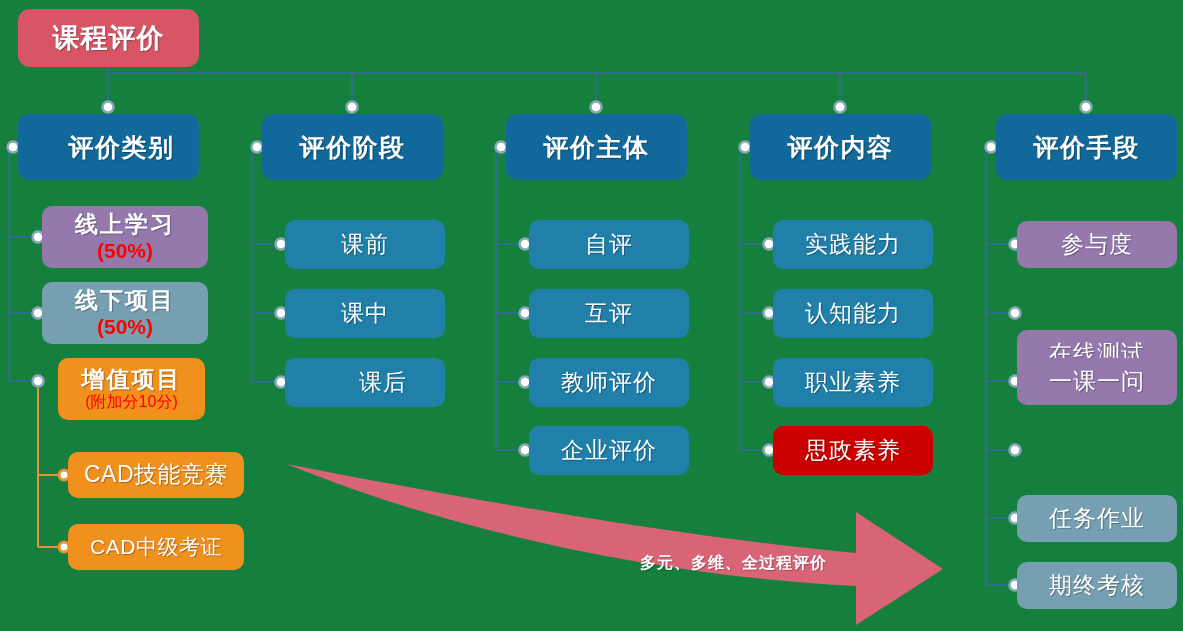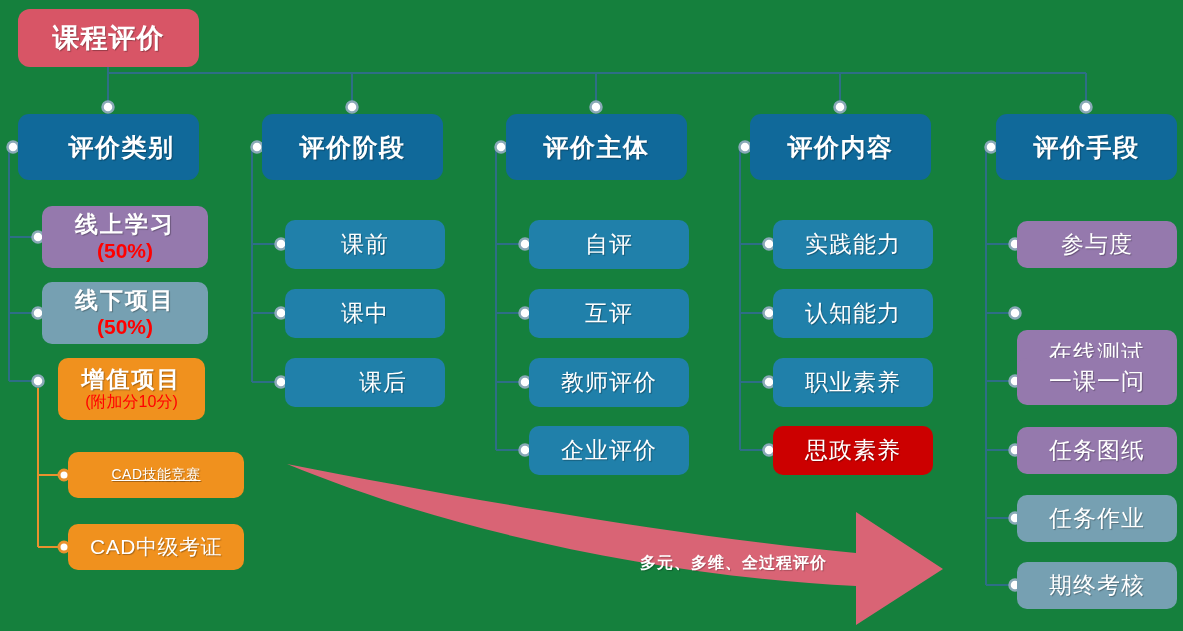--- a/index.html
+++ b/index.html
@@ -249,21 +249,21 @@
   <div class="node sub-teal" style="left:42px; top:282px; width:166px; height:62px;">
     <span class="bold-label">线下项目</span>
     <span class="pct">(50%)</span>
   </div>
 
   <div class="node sub-orange" style="left:58px; top:358px; width:147px; height:62px;">
     <span class="bold-label">增值项目</span>
     <span class="pct-sm">(附加分10分)</span>
   </div>
 
-  <div class="node sub-orange" style="left:68px; top:452px; width:176px; height:46px; font-size:14px;text-decoration:underline;">
+  <div class="node sub-orange" style="left:68px; top:452px; width:176px; height:46px; font-size:23px;">
     <span>CAD技能竞赛</span>
   </div>
 
   <div class="node header-node" style="left:262px; top:114px; width:181px; height:66px;">
     <span>评价阶段</span>
   </div>
 
   <div class="node sub-orange" style="left:68px; top:524px; width:176px; height:46px; font-size:21px;">
     <span>CAD中级考证</span>
   </div>
@@ -329,23 +329,20 @@
   </div>
 
   <div class="node sub-purple" style="left:1017px; top:290px; width:160px; height:47px;margin-top:40px;">
     <span>在线测试</span>
   </div>
 
   <div class="node sub-purple" style="left:1017px; top:358px; width:160px; height:47px;">
     <span>一课一问</span>
   </div>
 
-  <div class="node sub-purple" style="left:1017px; top:427px; width:160px; height:47px;">
-    <span>任务图纸</span>
-  </div>
 
   <div class="node sub-teal" style="left:1017px; top:495px; width:160px; height:47px;">
     <span>任务作业</span>
   </div>
 
   <div class="node sub-teal" style="left:1017px; top:562px; width:160px; height:47px;">
     <span>期终考核</span>
   </div>
 
   <div class="arrow-label" style="left:640px; top:553px;">多元、多维、全过程评价</div>

